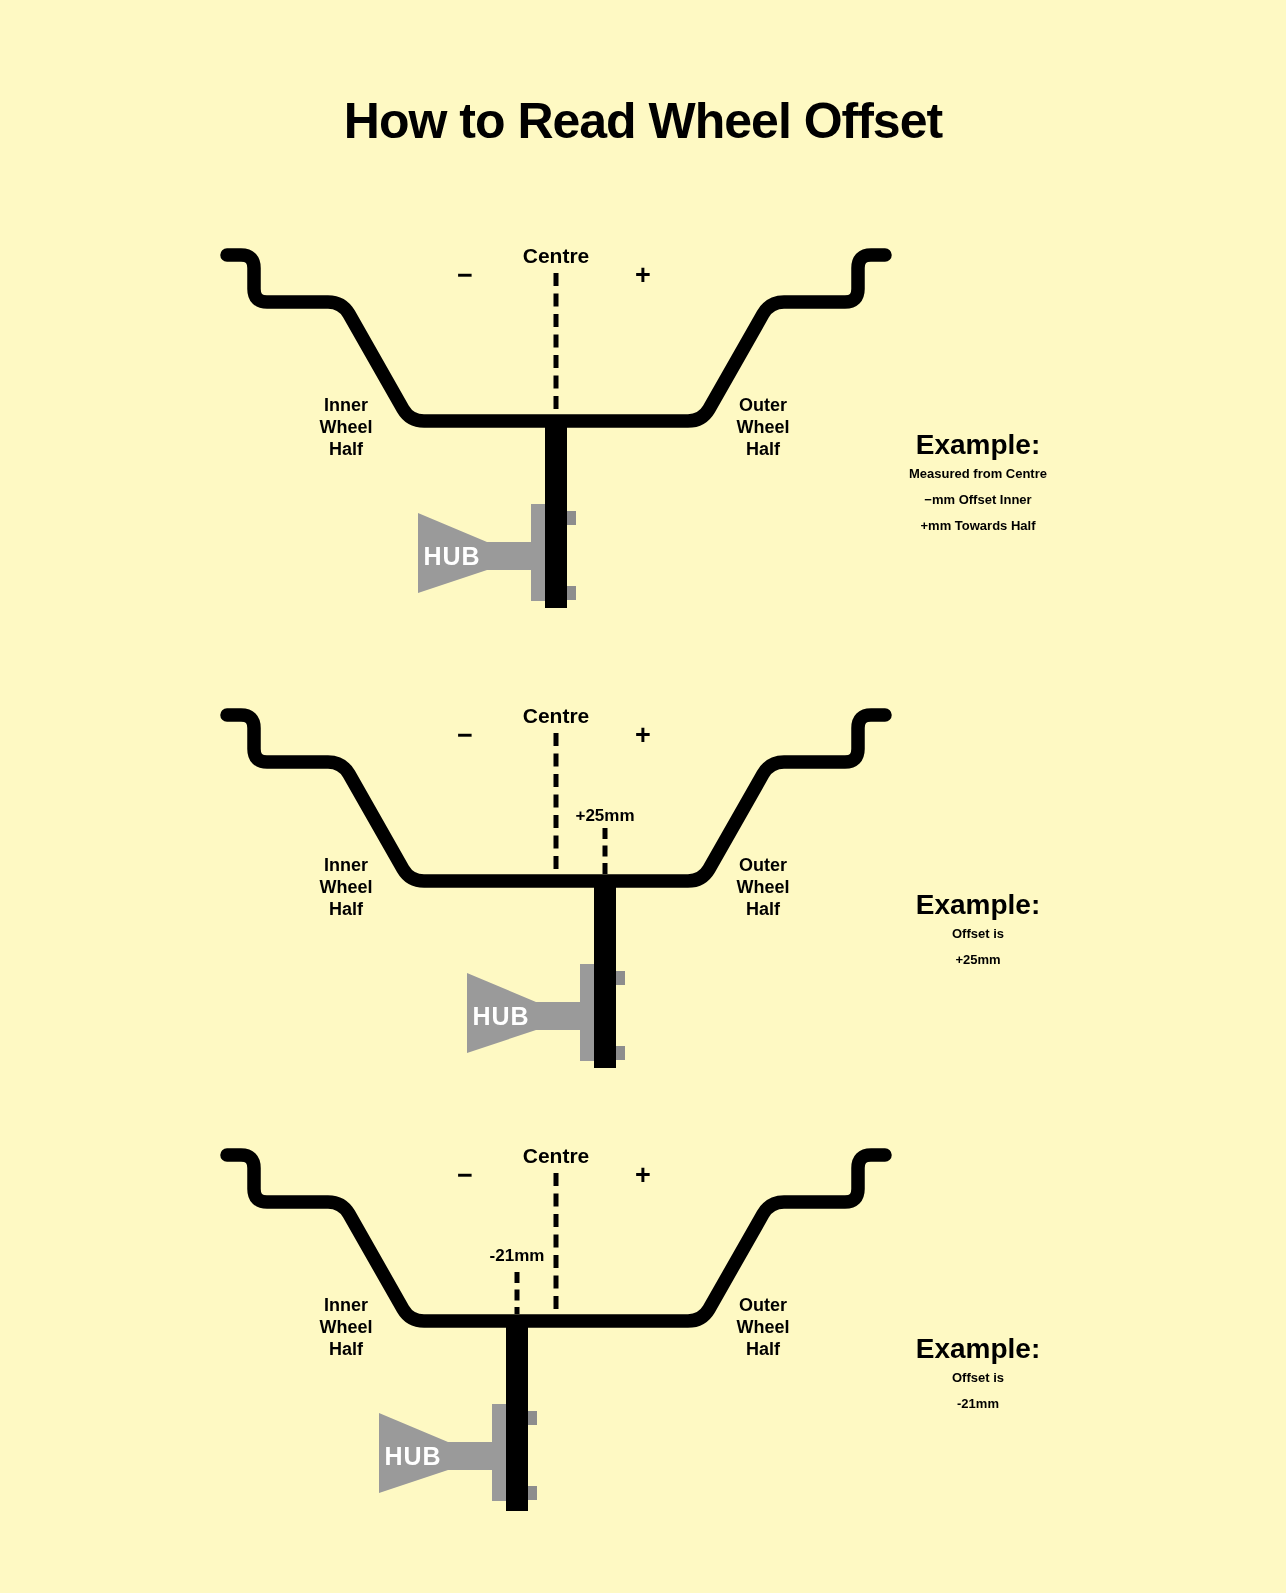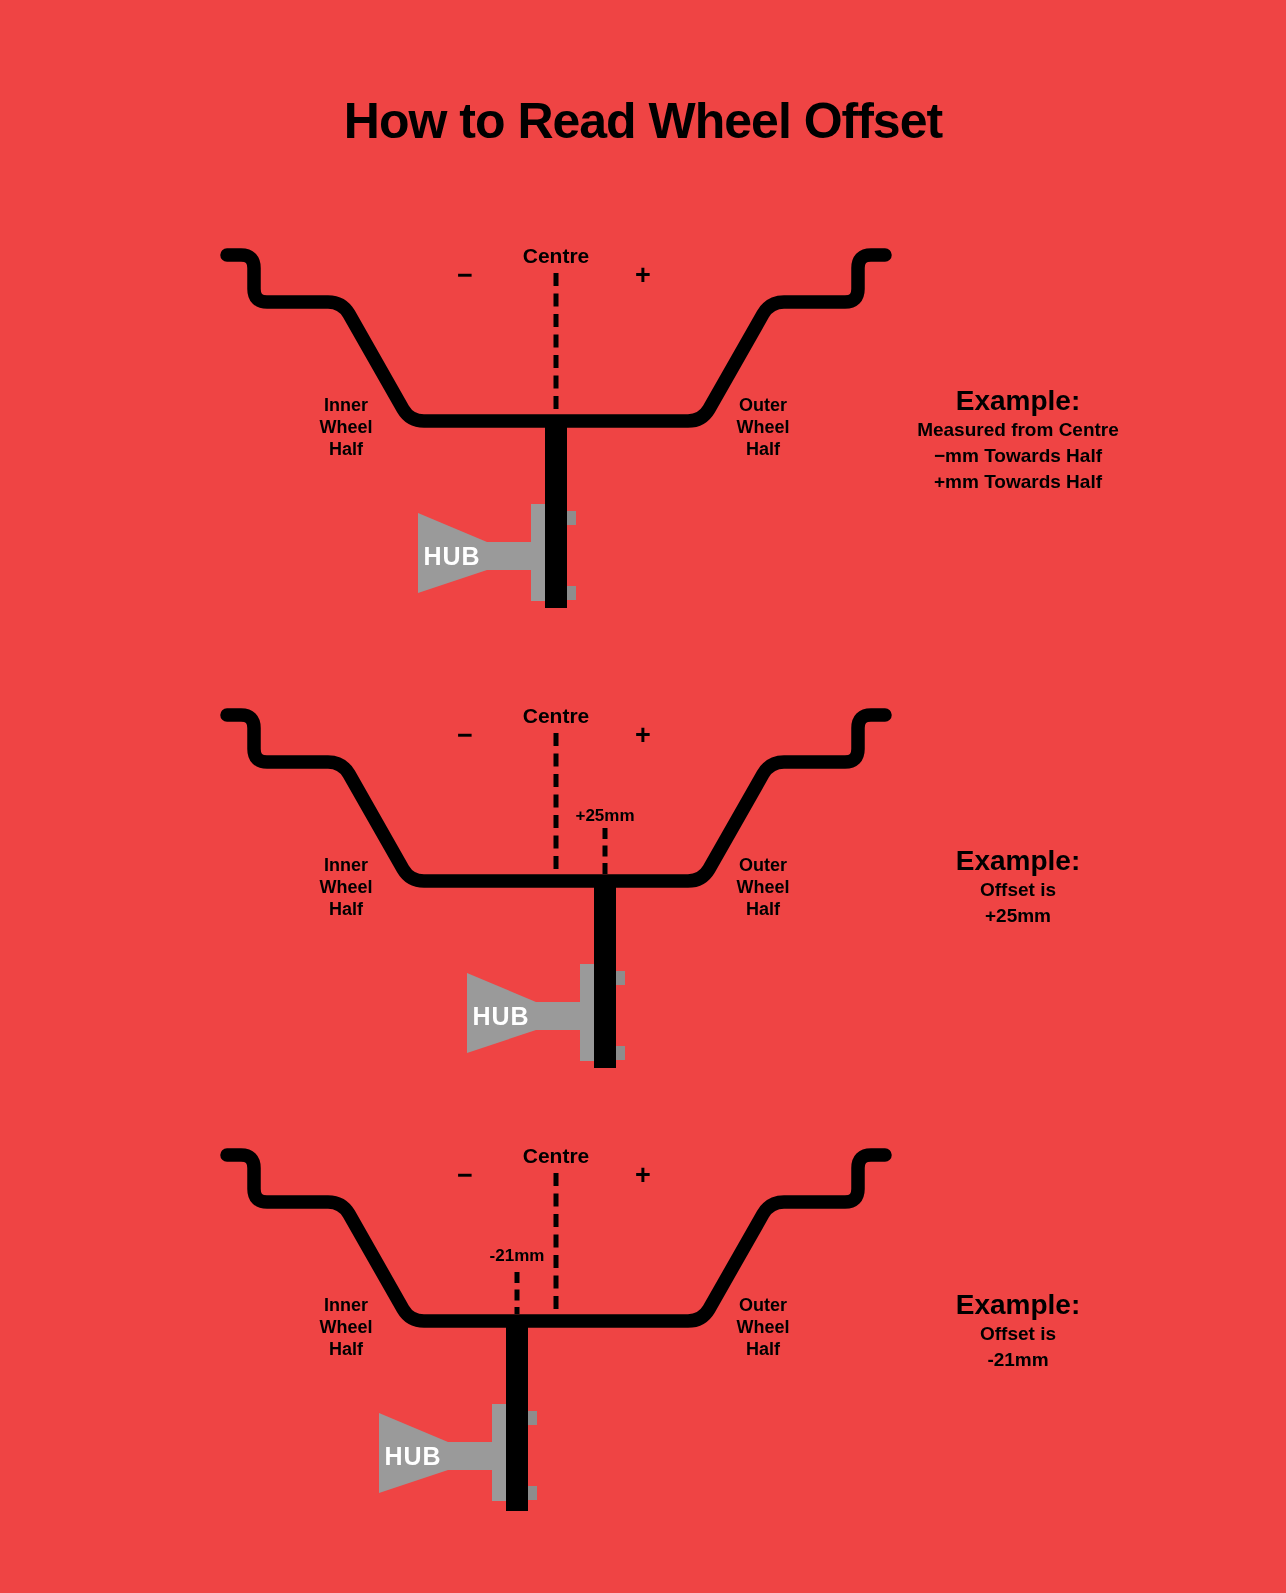--- a/index.html
+++ b/index.html
@@ -1,29 +1,29 @@
 <!DOCTYPE html>
 <html><head>
 <meta charset="utf-8">
 <style>
   html,body{margin:0;padding:0;background:#ffffff;}
-  #page{position:relative;width:1286px;height:1593px;background:#ef4444;overflow:hidden;
+  #page{position:relative;width:1286px;height:1593px;background:#fef9c3;overflow:hidden;
         font-family:"Liberation Sans",sans-serif;color:#000;}
   .title{position:absolute;top:92px;left:0;width:1286px;text-align:center;
          font-size:50px;font-weight:bold;letter-spacing:-1px;color:#000;}
   .diagram-svg{position:absolute;left:0;width:1286px;height:400px;}
   #svg-d1{top:228px;}
   #svg-d2{top:688px;}
   #svg-d3{top:1128px;}
-  .example{position:absolute;left:828px;width:380px;text-align:center;font-weight:bold;color:#000;}
+  .example{position:absolute;left:788px;width:380px;text-align:center;font-weight:bold;color:#000;margin-top:44px;}
   #example-1{top:385px;}
   #example-2{top:845px;}
   #example-3{top:1289px;}
   .example .heading{font-size:28px;line-height:32px;}
-  .example .line{font-size:19px;line-height:26px;}
+  .example .line{font-size:13px;line-height:26px;}
   svg text{font-family:"Liberation Sans",sans-serif;font-weight:bold;fill:#000;}
   svg .rim{fill:none;stroke:#000;stroke-width:13.5;stroke-linecap:round;stroke-linejoin:round;}
   svg .dash{stroke:#000;stroke-width:5;stroke-dasharray:13 7.5;fill:none;}
   svg .dash-short{stroke:#000;stroke-width:5;stroke-dasharray:11 6.5;fill:none;}
   svg .hub{fill:#9a9a9a;}
   svg .nub{fill:#8d8d8d;}
   svg .bar{fill:#000;}
   svg .lbl-centre{font-size:21px;text-anchor:middle;}
   svg .lbl-sign{font-size:27px;text-anchor:middle;}
   svg .lbl-half{font-size:18px;text-anchor:middle;}
@@ -102,21 +102,21 @@
     <text class="lbl-half" x="346" y="227">Half</text>
     <text class="lbl-half" x="763" y="183">Outer</text>
     <text class="lbl-half" x="763" y="205">Wheel</text>
     <text class="lbl-half" x="763" y="227">Half</text>
     <text class="lbl-hub" x="413" y="337">HUB</text>
   </svg>
 
   <div id="example-1" class="example">
     <div class="heading">Example:</div>
     <div class="line">Measured from Centre</div>
-    <div class="line">−mm Towards Half</div>
+    <div class="line">−mm Offset Inner</div>
     <div class="line">+mm Towards Half</div>
   </div>
 
   <div id="example-2" class="example">
     <div class="heading">Example:</div>
     <div class="line">Offset is</div>
     <div class="line">+25mm</div>
   </div>
 
   <div id="example-3" class="example">

